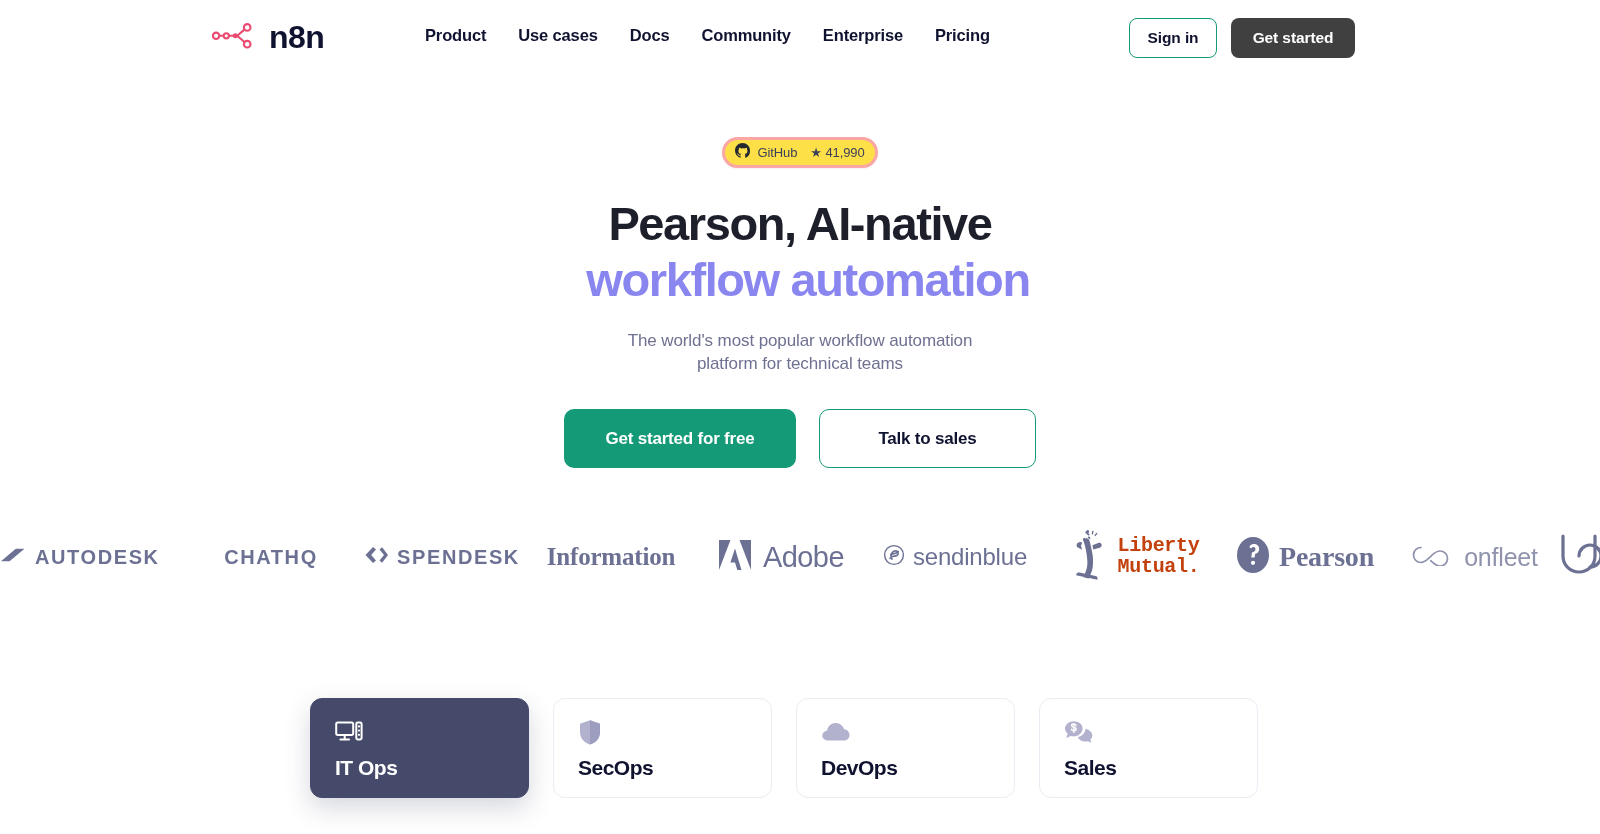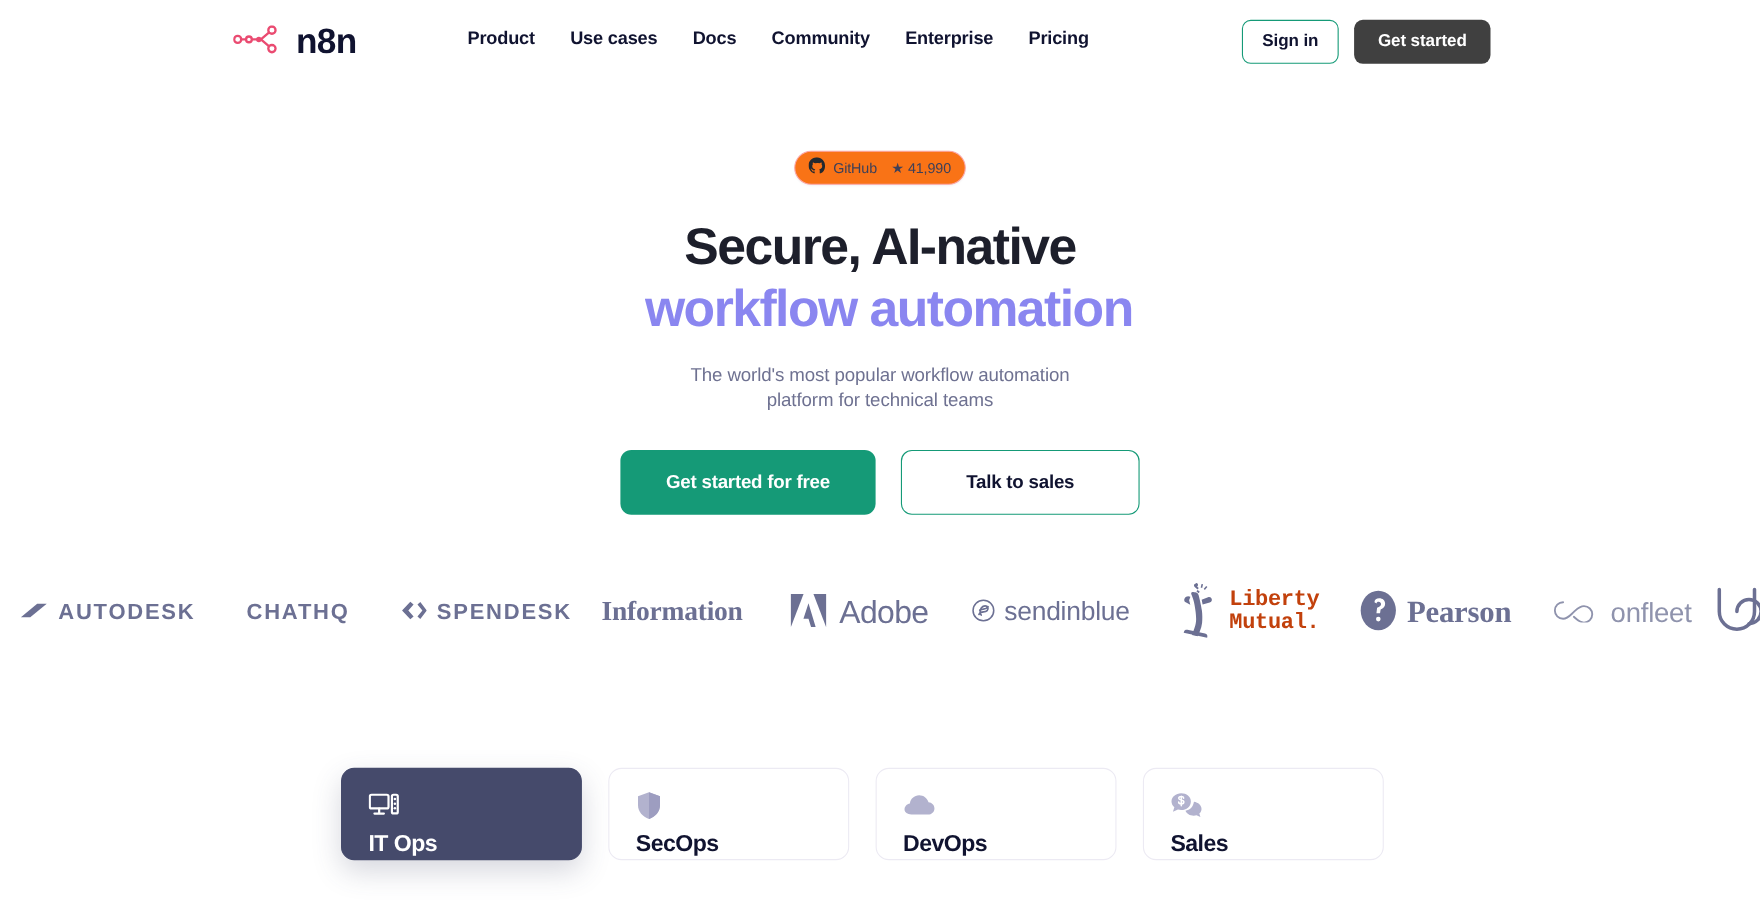--- a/index.html
+++ b/index.html
@@ -116,23 +116,23 @@
     position: absolute;
     top: 76px; left: 0;
     width: 1600px;
     text-align: center;
   }
 
   .gh-badge {
     margin: 61px auto 4px auto;
     width: 156px;
     height: 31px;
-    border: 1px solid #fca5a5;
+    border: 3px solid #fca5a5;
     border-radius: 16px;
-    background: #f97316;
+    background: #fde047;
     box-shadow: 0 1px 2px rgba(16,19,48,0.05);
     display: flex;
     align-items: center;
     justify-content: center;
     gap: 7px;
     cursor: pointer;
   }
   .gh-label {
     font-size: 13px;
     font-weight: 500;
@@ -258,21 +258,21 @@
   
   .usecases {
     position: absolute;
     top: 698px;
     left: 310px;
     display: flex;
     gap: 24px;
   }
   .uc-card {
     width: 219px;
-    height: 84px;
+    height: 100px;
     border-radius: 12px;
     background: #ffffff;
     border: 1.4px solid #eceaf3;
     padding: 20px 0 0 24px;
     cursor: pointer;
     position: relative;
   }
   .uc-card.active {
     background: #454a6b;
     border-color: #454a6b;
@@ -342,35 +342,35 @@
           1.36.09 2 .27 1.51-1.02 2.17-.8 2.17-.8.31.98.11 1.68.06 1.88.36.39.58.89.58 1.5 0
           2.21-1.14 2.88-2.92 3.08.3.26.56.76.56 1.54 0 1.1-.01 2.01-.01 2.29 0 .21.15.46.55.38A8.01
           8.01 0 0016 8c0-4.42-3.58-8-8-8z"></path>
         </svg>
       </span>
       <span class="gh-label">GitHub</span>
       <span class="gh-stars">★ 41,990</span>
     </div>
 
     <h1 class="headline">
-      <span>Secure, AI-native</span>
+      <span>Pearson, AI-native</span>
       <span class="headline-line2">workflow automation</span>
     </h1>
 
     <p class="subhead">The world's most popular workflow automation platform for technical teams</p>
 
     <div class="cta-row">
       <button class="cta cta-primary">Get started for free</button>
       <button class="cta cta-secondary">Talk to sales</button>
     </div>
   </section>
 
   <section class="logos">
 
-    <div class="logo-cell" style="width:186px; justify-content:flex-start; padding-left:18px;">
+    <div class="logo-cell" style="width:186px; justify-content:flex-start; ">
       <span>
         <svg width="26" height="16" viewBox="0 0 26 16" xmlns="http://www.w3.org/2000/svg">
           <path d="M1 14.2h8.5L24.5 1.8H15.8L1 14.2z" fill="#6c7093"></path>
         </svg>
       </span>
       <span class="logo-text">AUTODESK</span>
     </div>
 
     <div class="logo-cell" style="width:170px;">
       <span class="logo-text">CHATHQ</span>

